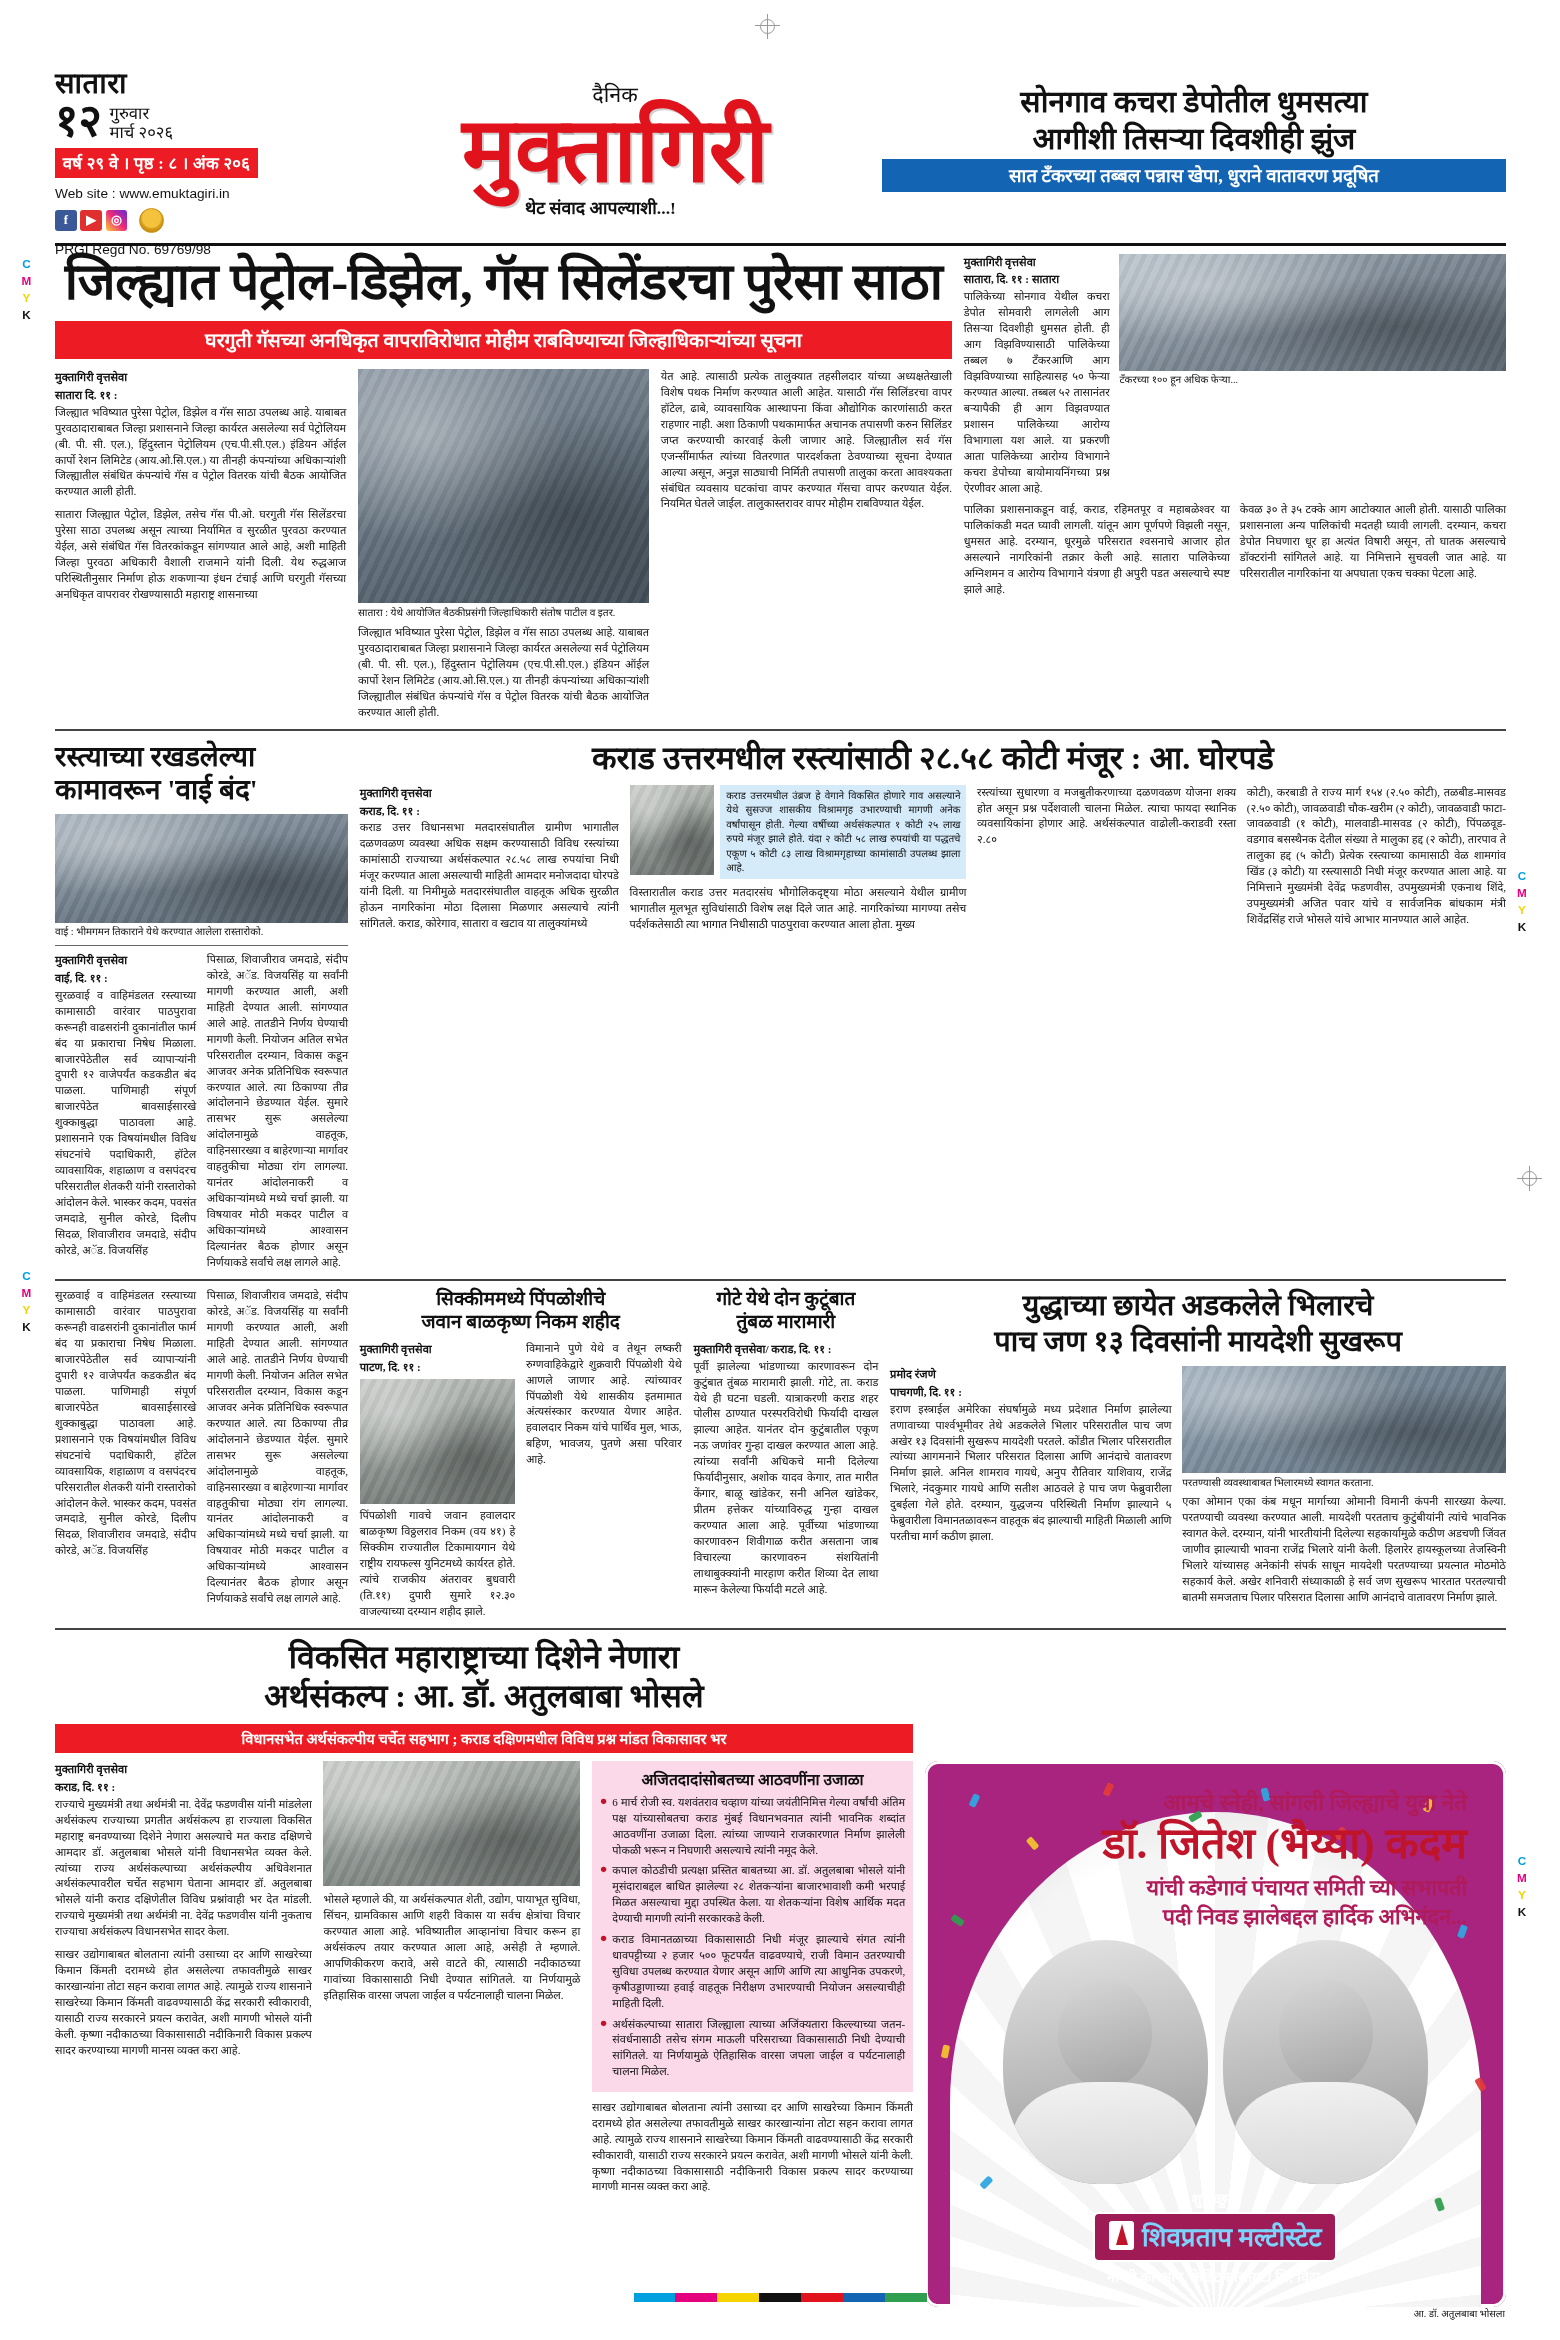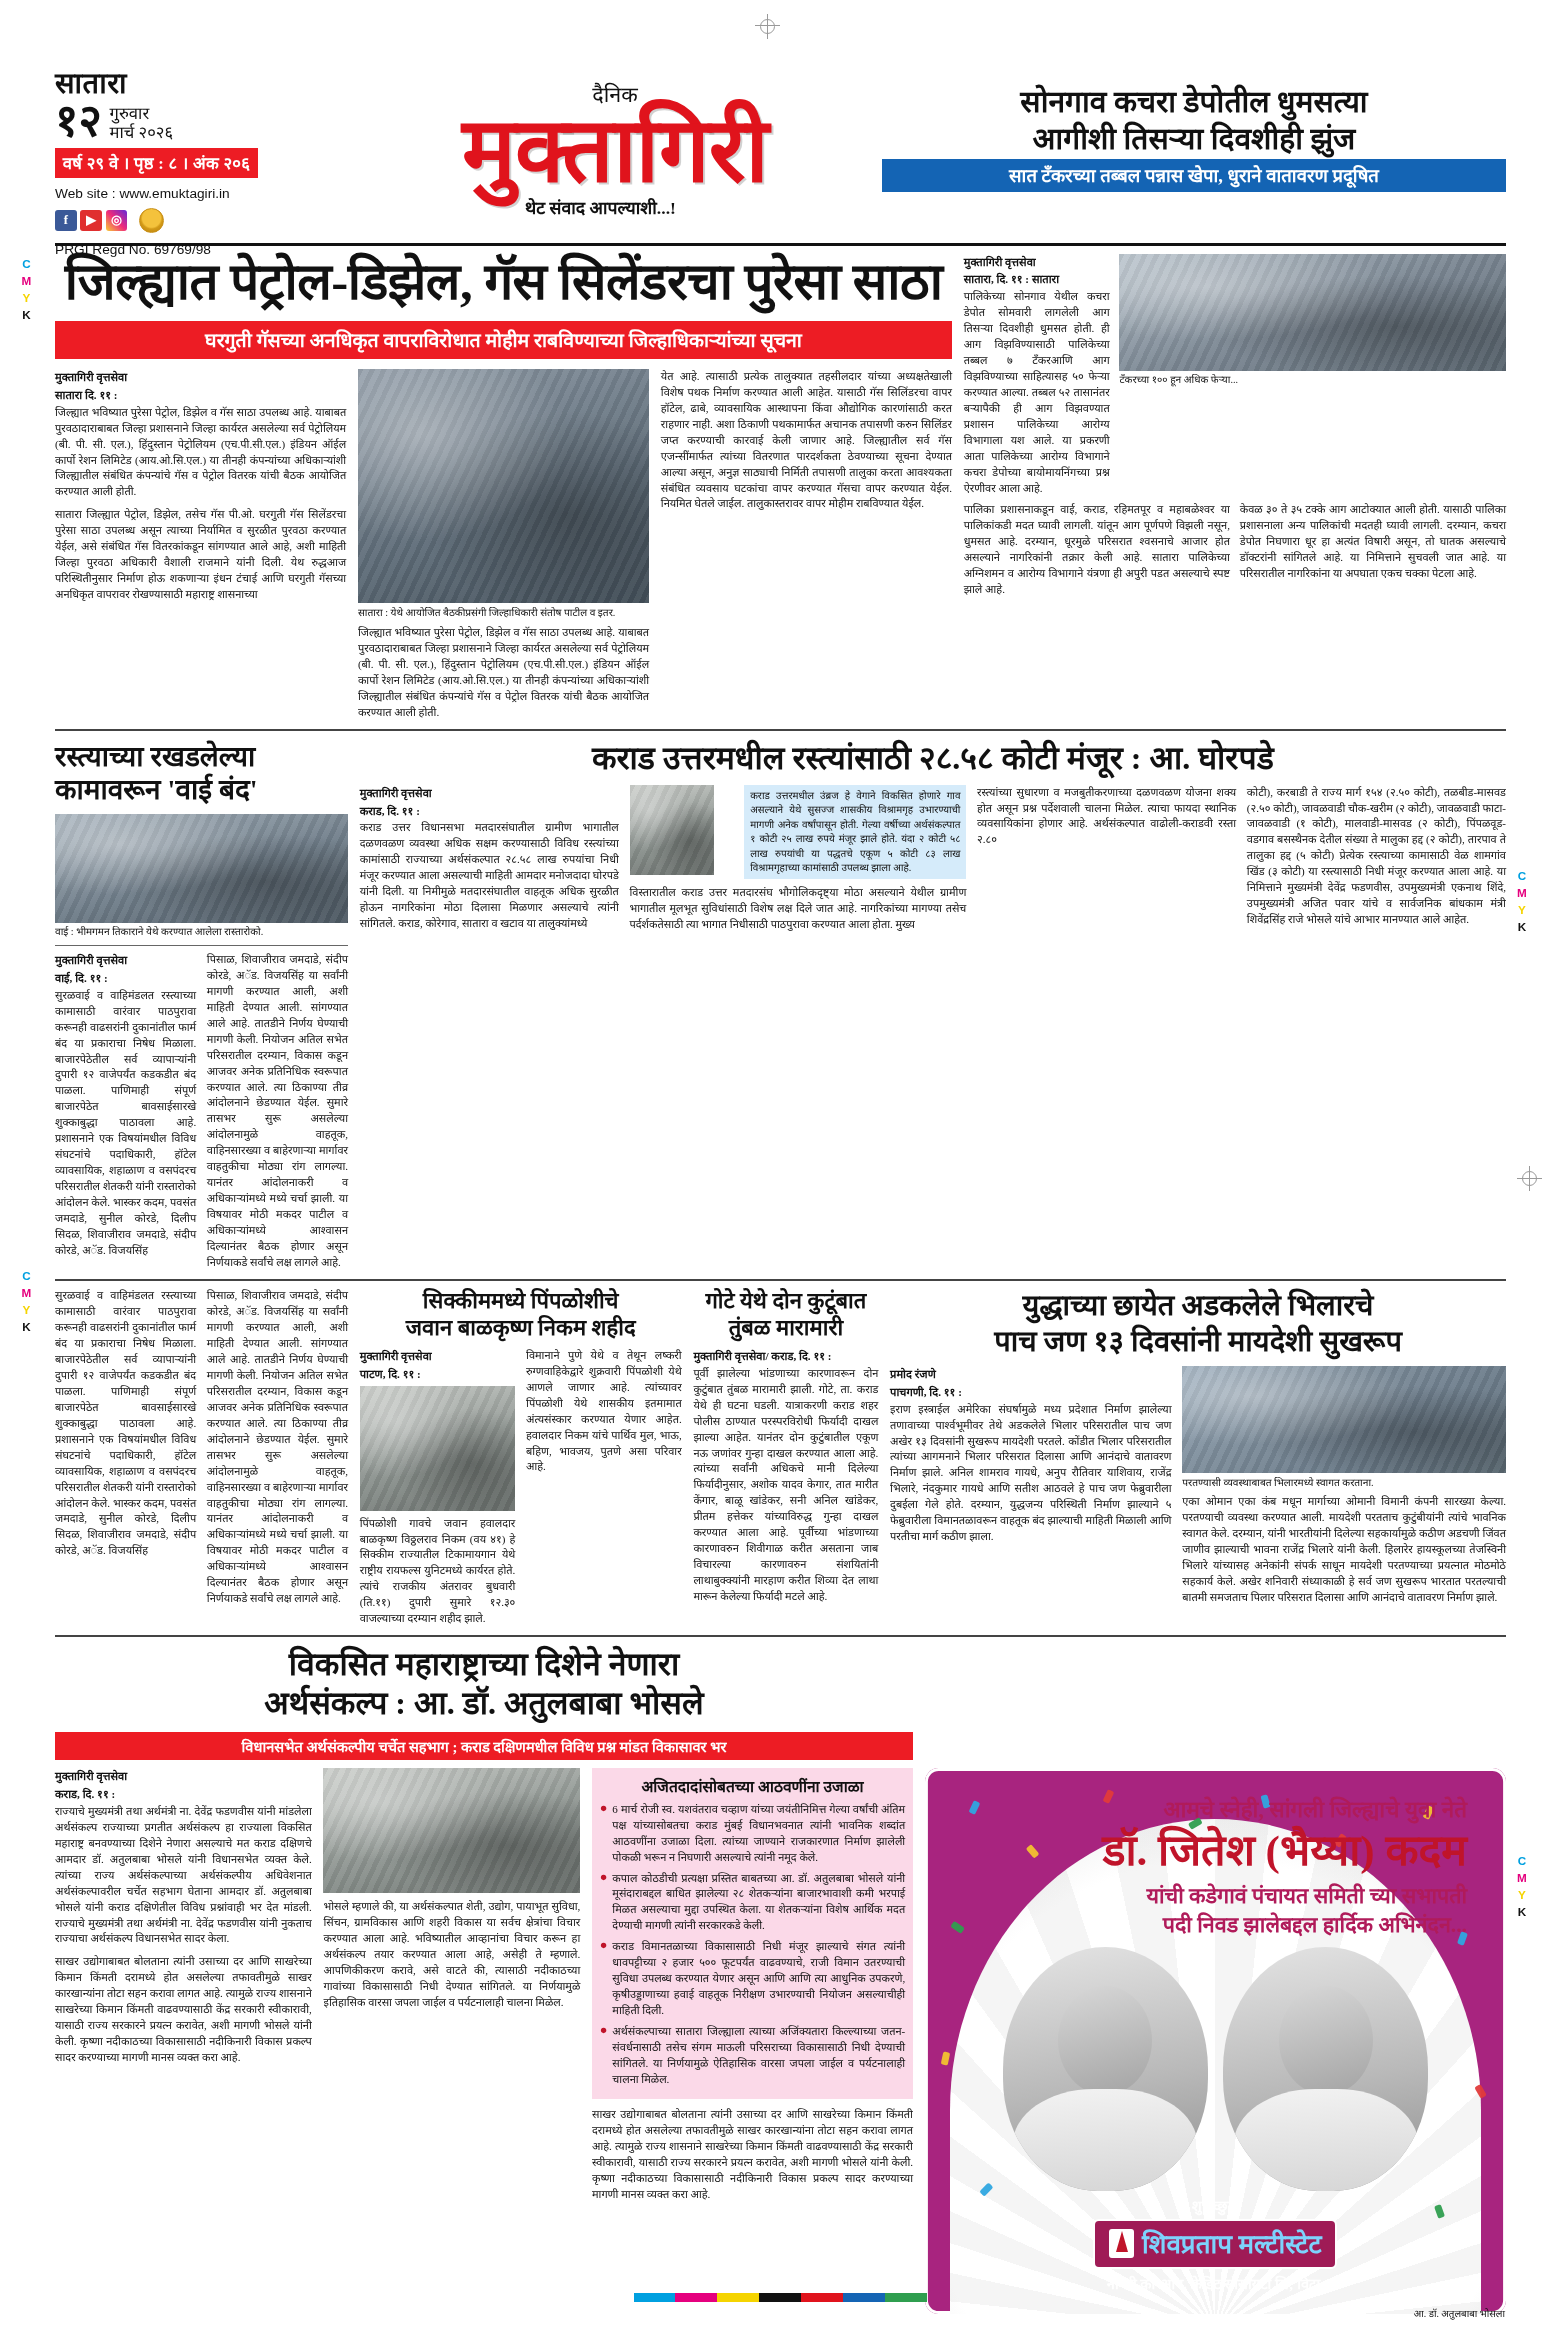--- a/index.html
+++ b/index.html
@@ -210,21 +210,21 @@
   .b2-hl-main { font-size: 32px; text-align: center; line-height: 1.16; }
 
   .blue-box {
     background: #d5ebfa; padding: 6.8px 7.8px;
     font-family: "Liberation Serif", serif;
     font-size: 11px; line-height: 1.45; color: #111; text-align: justify;
   }
 
   
   .band3 { margin-top: 7.8px; display: flex; gap: 11.7px; }
-  .b3-hl { font-size: 22px; text-align: center; line-height: 1.2; }
+  .b3-hl { font-size: 19px; text-align: center; line-height: 1.2; }
   .b3-hl-big { font-size: 29px; text-align: center; line-height: 1.22; }
 
   
   .band4 { margin-top: 7.8px; }
   .b4-hl { font-size: 32px; text-align: center; line-height: 1.22; }
   .b4-sub {
     margin-top: 8.8px; background: #ed1c24; color: #fff;
     font-family: "Liberation Serif", serif; font-weight: bold;
     font-size: 14.6px; text-align: center; padding: 3.9px 5.9px 4.9px;
   }
@@ -470,21 +470,21 @@
         <div class="hl b2-hl-main">कराड उत्तरमधील रस्त्यांसाठी २८.५८ कोटी मंजूर : आ. घोरपडे</div>
         <div style="display:grid; grid-template-columns: 1fr 1.3fr 1fr 1fr; gap:10.7px; margin-top:7.8px;">
           <div>
             <div class="byline">मुक्तागिरी वृत्तसेवा</div>
             <div class="byline">कराड, दि. ११ :</div>
             <div class="body-txt">कराड उत्तर विधानसभा मतदारसंघातील ग्रामीण भागातील दळणवळण व्यवस्था अधिक सक्षम करण्यासाठी विविध रस्त्यांच्या कामांसाठी राज्याच्या अर्थसंकल्पात २८.५८ लाख रुपयांचा निधी मंजूर करण्यात आला असल्याची माहिती आमदार मनोजदादा घोरपडे यांनी दिली. या निमीमुळे मतदारसंघातील वाहतूक अधिक सुरळीत होऊन नागरिकांना मोठा दिलासा मिळणार असल्याचे त्यांनी सांगितले. कराड, कोरेगाव, सातारा व खटाव या तालुक्यांमध्ये</div>
           </div>
           <div>
             <div style="display:flex; gap:6.8px;">
               <div class="photo port" style="width:84px; height:90px; flex:none;"></div>
-              <div class="blue-box" style="flex:1; padding:3.9px 5.9px; font-size:10px;margin-left:24px;">कराड उत्तरमधील उंब्रज हे वेगाने विकसित होणारे गाव असल्याने येथे सुसज्ज शासकीय विश्रामगृह उभारण्याची मागणी अनेक वर्षांपासून होती. गेल्या वर्षीच्या अर्थसंकल्पात १ कोटी २५ लाख रुपये मंजूर झाले होते. यंदा २ कोटी ५८ लाख रुपयांची या पद्धतचे एकूण ५ कोटी ८३ लाख विश्रामगृहाच्या कामांसाठी उपलब्ध झाला आहे.</div>
+              <div class="blue-box" style="flex:1; padding:3.9px 5.9px; font-size:10px;">कराड उत्तरमधील उंब्रज हे वेगाने विकसित होणारे गाव असल्याने येथे सुसज्ज शासकीय विश्रामगृह उभारण्याची मागणी अनेक वर्षांपासून होती. गेल्या वर्षीच्या अर्थसंकल्पात १ कोटी २५ लाख रुपये मंजूर झाले होते. यंदा २ कोटी ५८ लाख रुपयांची या पद्धतचे एकूण ५ कोटी ८३ लाख विश्रामगृहाच्या कामांसाठी उपलब्ध झाला आहे.</div>
             </div>
             <div class="body-txt" style="margin-top:5.9px;">विस्तारातील कराड उत्तर मतदारसंघ भौगोलिकदृष्ट्या मोठा असल्याने येथील ग्रामीण भागातील मूलभूत सुविधांसाठी विशेष लक्ष दिले जात आहे. नागरिकांच्या मागण्या तसेच पर्दर्शकतेसाठी त्या भागात निधीसाठी पाठपुरावा करण्यात आला होता. मुख्य</div>
           </div>
           <div>
             <div class="body-txt">रस्त्यांच्या सुधारणा व मजबुतीकरणाच्या दळणवळण योजना शक्य होत असून प्रश्न पर्देशवाली चालना मिळेल. त्याचा फायदा स्थानिक व्यवसायिकांना होणार आहे. अर्थसंकल्पात वाढोली-कराडवी रस्ता २.८०</div>
           </div>
           <div>
             <div class="body-txt">कोटी), करबाडी ते राज्य मार्ग १५४ (२.५० कोटी), तळबीड-मासवड (२.५० कोटी), जावळवाडी चौक-खरीम (२ कोटी), जावळवाडी फाटा-जावळवाडी (१ कोटी), मालवाडी-मासवड (२ कोटी), पिंपळवूड-वडगाव बसस्थैनक देतील संख्या ते मालुका हद्द (२ कोटी), तारपाव ते तालुका हद्द (५ कोटी) प्रेत्येक रस्त्याच्या कामासाठी वेळ शामगांव खिंड (३ कोटी) या रस्त्यासाठी निधी मंजूर करण्यात आला आहे. या निमित्ताने मुख्यमंत्री देवेंद्र फडणवीस, उपमुख्यमंत्री एकनाथ शिंदे, उपमुख्यमंत्री अजित पवार यांचे व सार्वजनिक बांधकाम मंत्री शिवेंद्रसिंह राजे भोसले यांचे आभार मानण्यात आले आहेत.</div>
           </div>
         </div>

